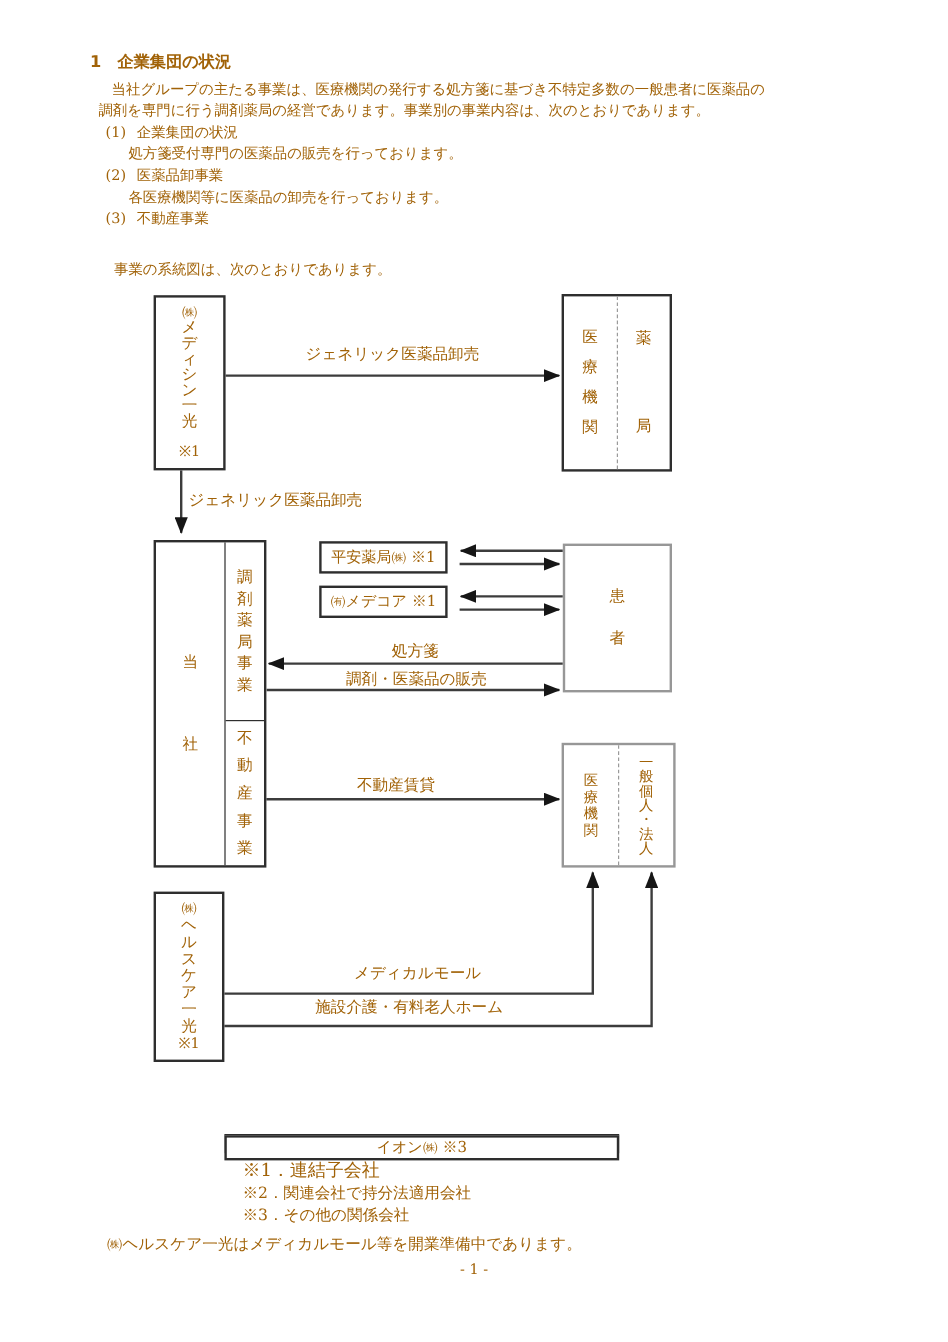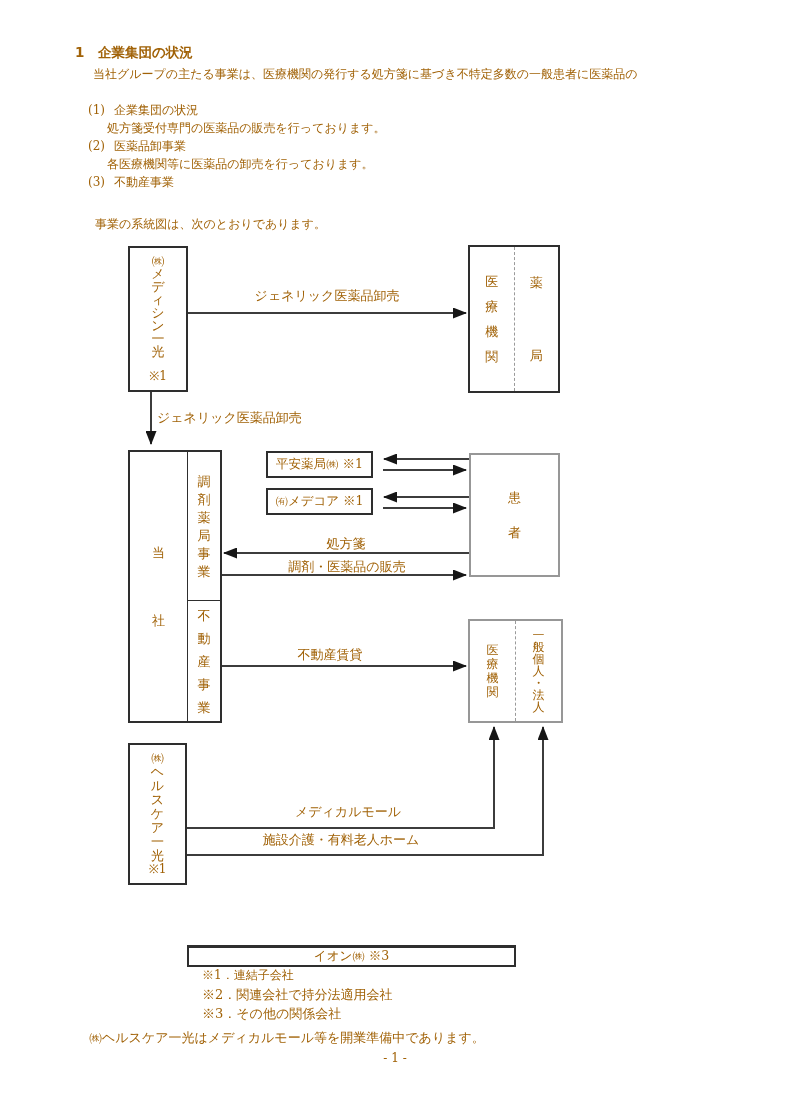--- a/index.html
+++ b/index.html
@@ -62,33 +62,34 @@
   
   #lbl-gw-top{left:327px; top:289px;}
   #lbl-gw-down{left:157px; top:411px;}
   #lbl-prescription{left:346px; top:537px;}
   #lbl-dispensing{left:347px; top:560px;}
   #lbl-lease{left:330px; top:648px;}
   #lbl-mall{left:348px; top:805px;}
   #lbl-nursing{left:341px; top:833px;text-align:center;}
 
   
-  #t-note1{left:202px; top:967px; font-size:12px;}
+  #t-note1{left:202px; top:967px; font-size:15px;}
   #t-note2{left:202px; top:986px; font-size:13px;}
   #t-note3{left:202px; top:1005px; font-size:13px;}
   #t-footnote{left:89px; top:1029px; font-size:13px;}
   #t-pagenum{left:0; top:1050px; width:100%; text-align:center; font-size:12px;}
 </style>
 </head>
 <body>
 
 <div class="page">
 
   <div class="tline heading" id="t-heading">1　企業集団の状況</div>
   <div class="tline" id="t-intro1">当社グループの主たる事業は、医療機関の発行する処方箋に基づき不特定多数の一般患者に医薬品の</div>
+  <div class="tline" id="t-intro2">調剤を専門に行う調剤薬局の経営であります。事業別の事業内容は、次のとおりであります。</div>
 
   <div class="tline" id="t-i1"><span>(1)</span><span class="item-title">企業集団の状況</span></div>
   <div class="tline" id="t-d1">処方箋受付専門の医薬品の販売を行っております。</div>
   <div class="tline" id="t-i2"><span>(2)</span><span class="item-title">医薬品卸事業</span></div>
   <div class="tline" id="t-d2">各医療機関等に医薬品の卸売を行っております。</div>
   <div class="tline" id="t-i3"><span>(3)</span><span class="item-title">不動産事業</span></div>
 
   <div class="tline" id="t-dintro">事業の系統図は、次のとおりであります。</div>
 
   <svg class="connectors" width="790" height="1118" viewBox="0 0 790 1118" aria-hidden="true">

